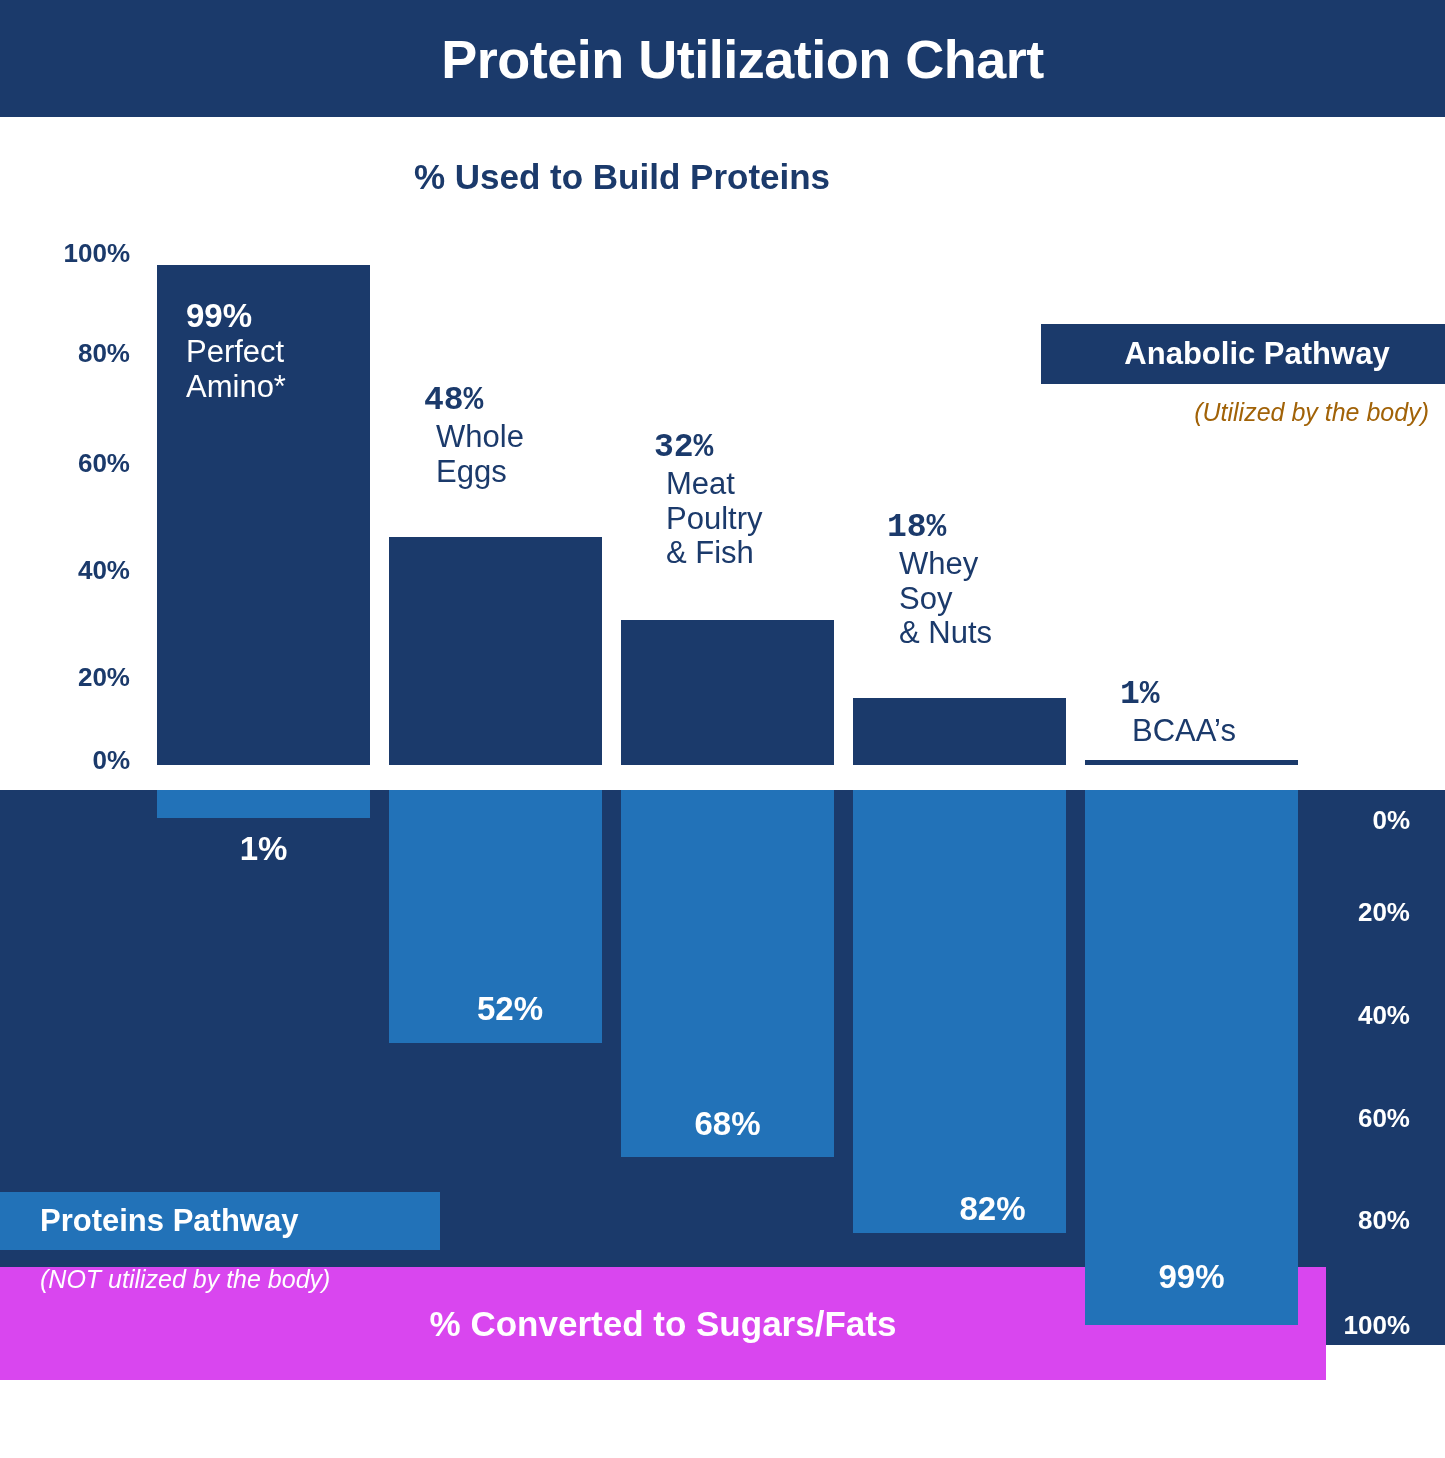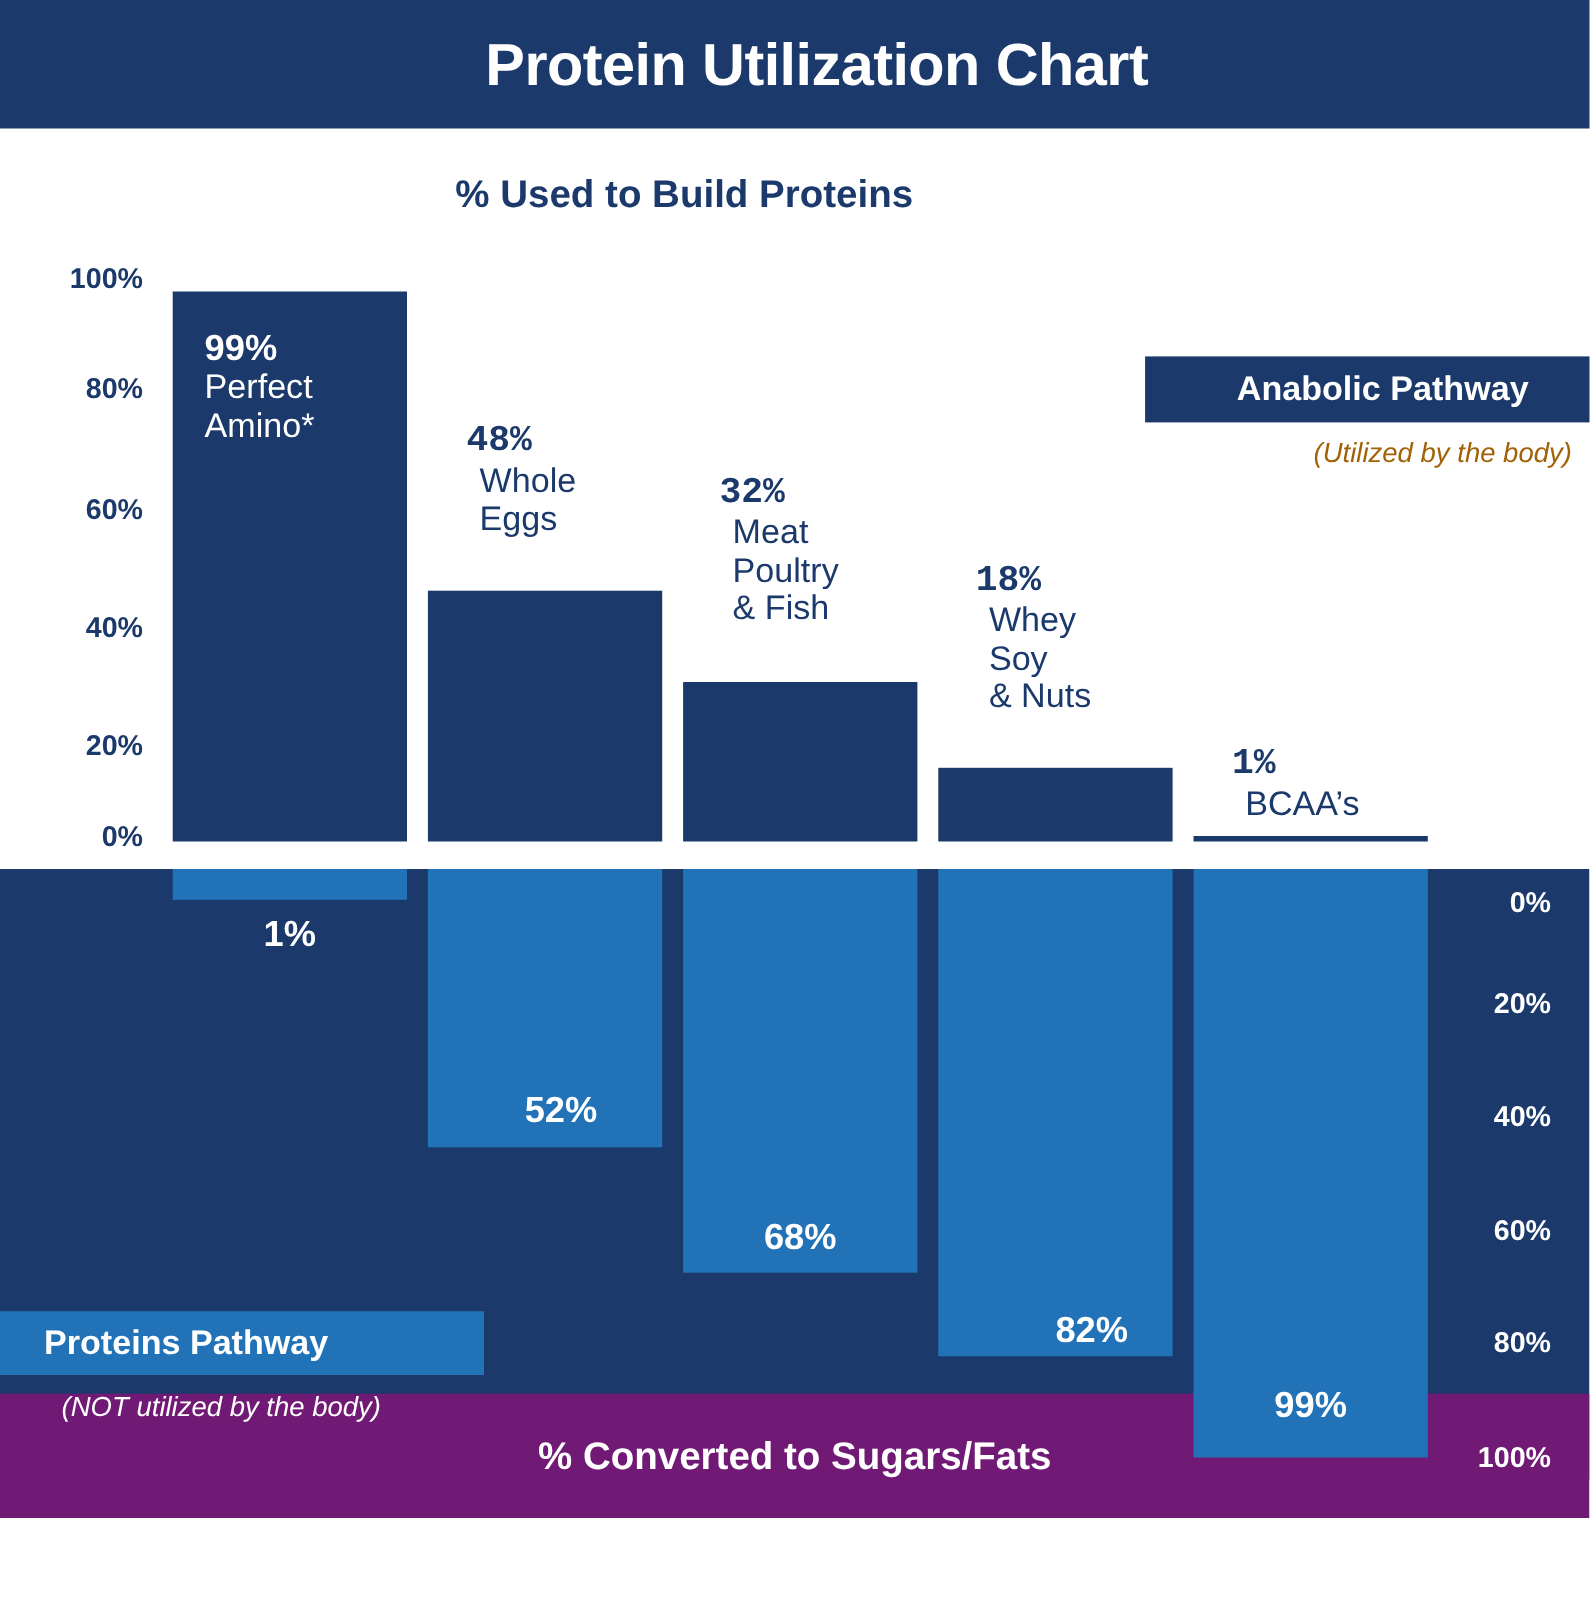--- a/index.html
+++ b/index.html
@@ -36,22 +36,22 @@
     text-align:center;
     color:#1b3a6b;
     font-size:35px;font-weight:bold;
   }
   
   .lower-area{
     position:absolute;left:0;top:790px;width:1445px;height:555px;
     background:#1b3a6b;
   }
   .footer{
-    position:absolute;left:0;top:1267px;width:1445px;height:113px;
-    background:#701a75;
+    position:absolute;left:0;top:1267px;width:1326px;height:113px;
+    background:#d946ef;
     display:flex;align-items:center;justify-content:center;
   }
   .footer-title{
     color:#ffffff;font-size:35px;font-weight:bold;
   }
   
   .axis-left{
     position:absolute;left:40px;
     width:90px;text-align:right;
     color:#1b3a6b;font-size:26px;font-weight:bold;
@@ -104,21 +104,21 @@
   }
   .catabolic-box{
     position:absolute;left:0px;top:1192px;width:440px;height:58px;
     background:#2272b8;
     display:flex;align-items:center;
     padding-left:40px;box-sizing:border-box;
   }
   .catabolic-box span{color:#ffffff;font-size:31px;font-weight:bold;}
   .catabolic-sub{
     position:absolute;left:40px;top:1265px;width:500px;
-    color:#ffffff;font-size:25px;font-style:italic;margin-left:16px;
+    color:#ffffff;font-size:25px;font-style:italic;
   }
 </style>
 </head>
 <body>
 
 <div class="chart-wrap">
 
   <div class="header">
     <div class="header-title">Protein Utilization Chart</div>
   </div>

